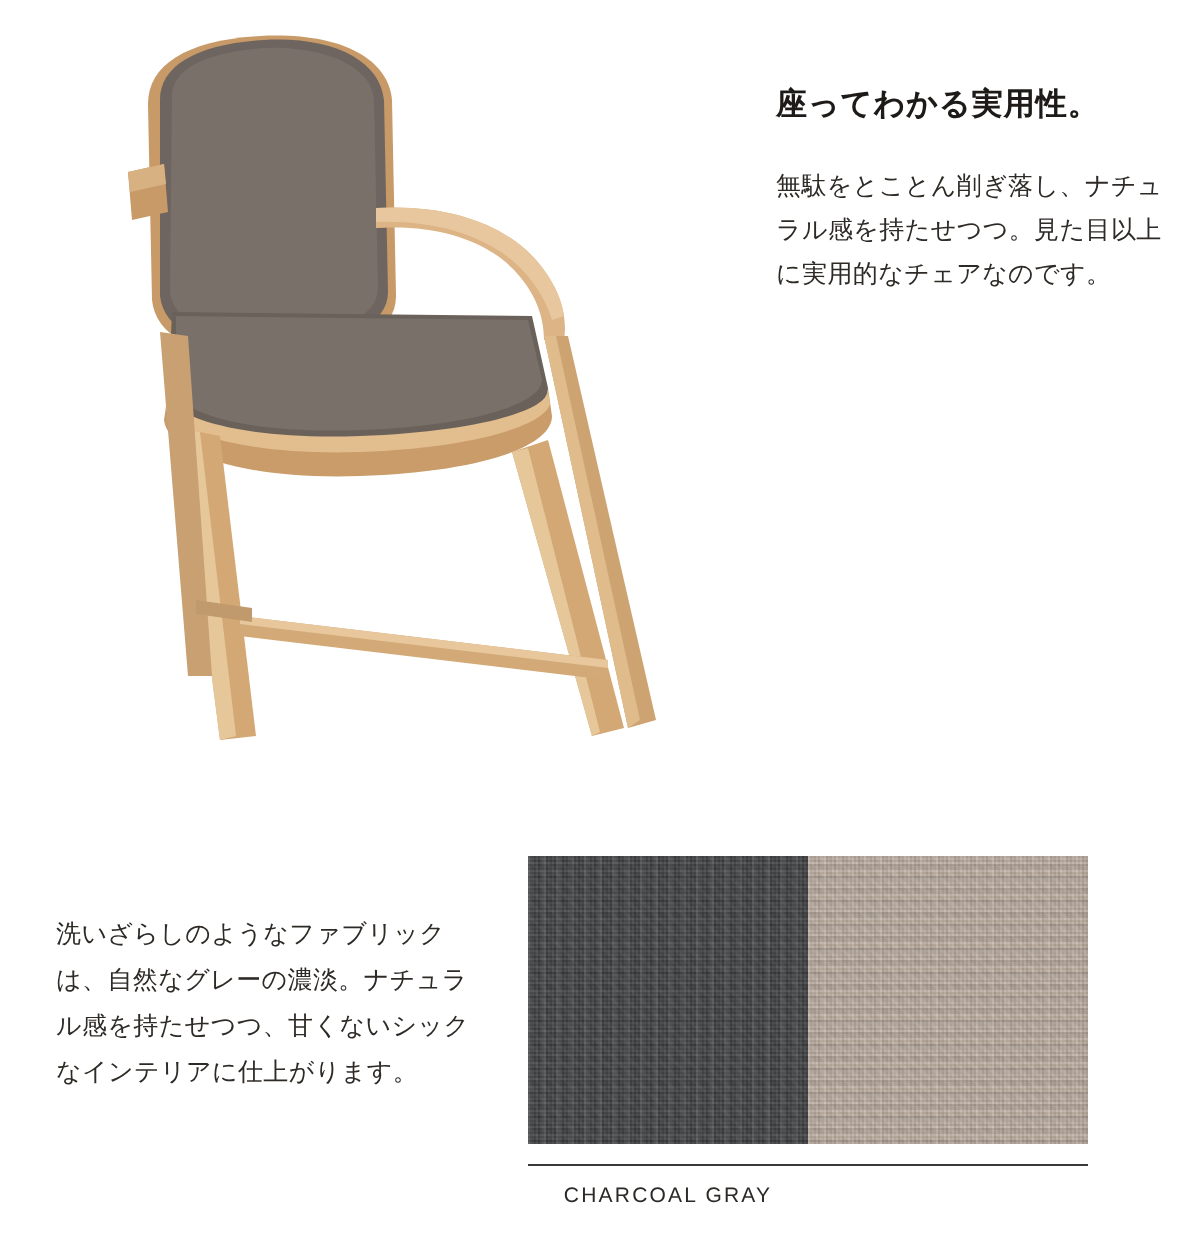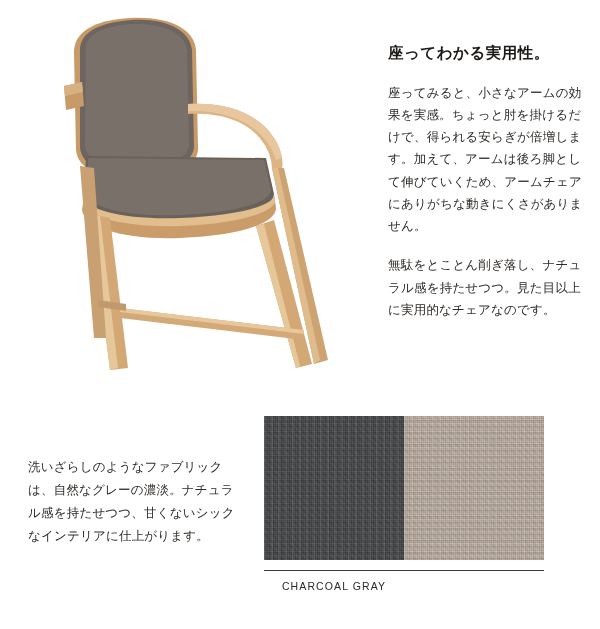--- a/index.html
+++ b/index.html
@@ -85,21 +85,21 @@
     font-size: 12.5px;
     line-height: 1.85;
     color: #2e2a26;
     letter-spacing: 0.2px;
     margin-top: 24px;
   }
 
   .swatches {
     position: absolute;
     left: 264px;
-    top: 0;
+    top: 12px;
     width: 309px;
   }
   .swatch-row {
     display: flex;
     width: 280px;
     height: 144px;
   }
   .swatch {
     width: 140px;
     height: 144px;
@@ -213,21 +213,20 @@
 
         <path d="M92 300 L276 322 L276 332 L92 310 Z" fill="#d2a977"></path>
         <path d="M92 300 L276 322 L276 326 L92 304 Z" fill="#e7c79b"></path>
 
         <path d="M70 292 L98 296 L98 303 L70 299 Z" fill="#c09a6c"></path>
       </svg>
     </div>
 
     <div class="top-text">
       <h2 class="headline">座ってわかる実用性。</h2>
-      <p class="body-text">座ってみると、小さなアームの効果を実感。ちょっと肘を掛けるだけで、得られる安らぎが倍増します。加えて、アームは後ろ脚として伸びていくため、アームチェアにありがちな動きにくさがありません。</p>
       <p class="body-text">無駄をとことん削ぎ落し、ナチュラル感を持たせつつ。見た目以上に実用的なチェアなのです。</p>
     </div>
   </div>
 
   <div class="bottom-section">
 
     <div class="bottom-text">洗いざらしのようなファブリックは、自然なグレーの濃淡。ナチュラル感を持たせつつ、甘くないシックなインテリアに仕上がります。</div>
 
     <div class="swatches">
       <div class="swatch-row">

